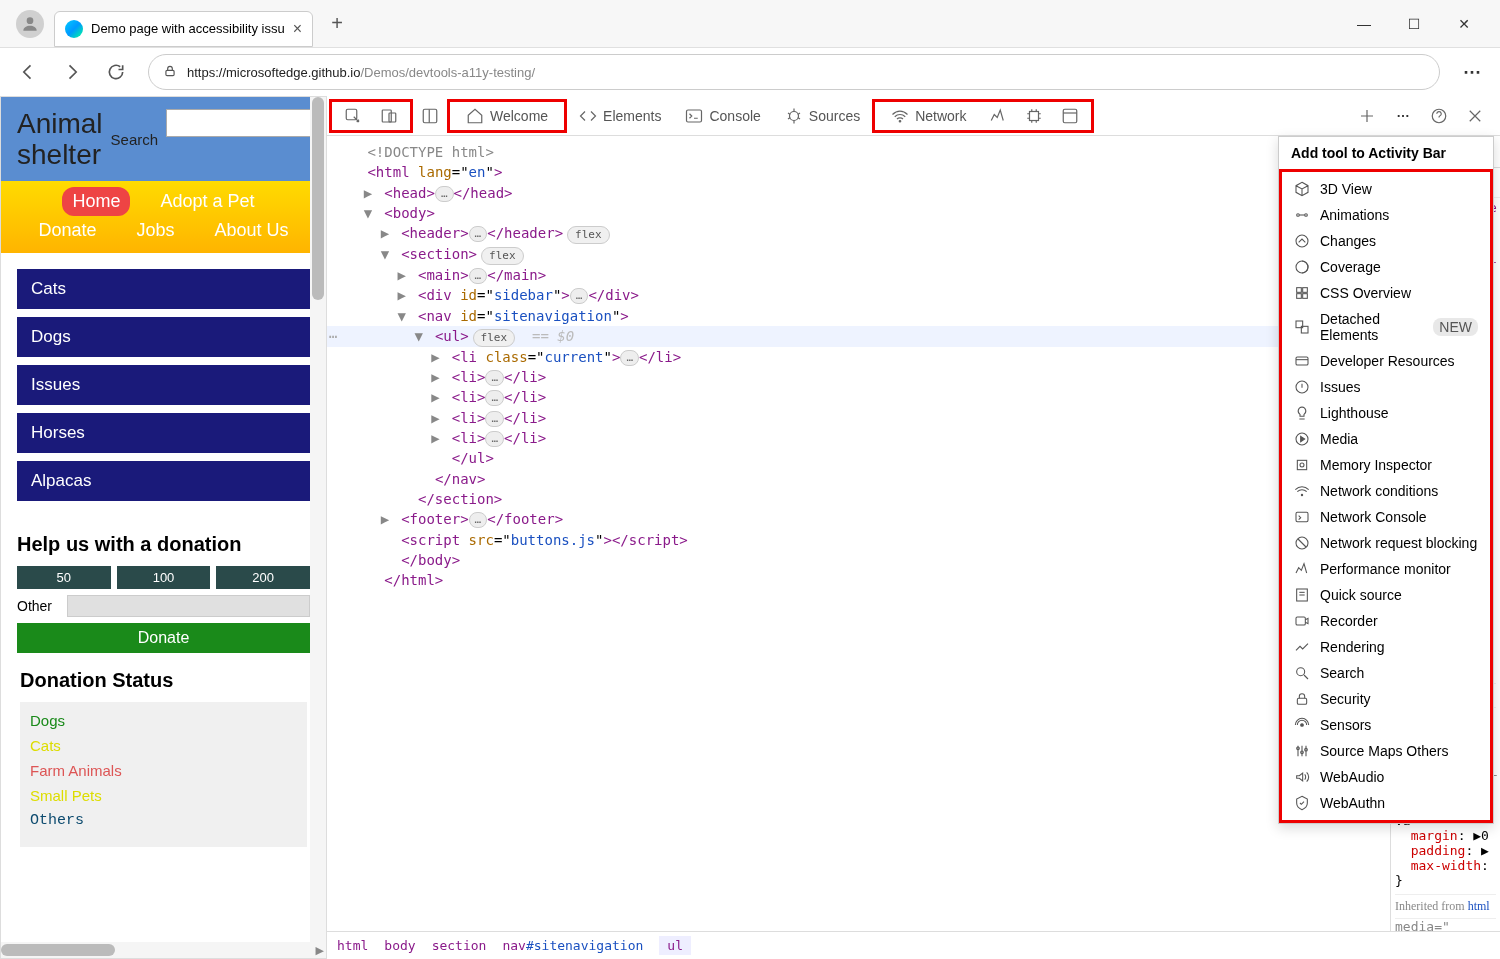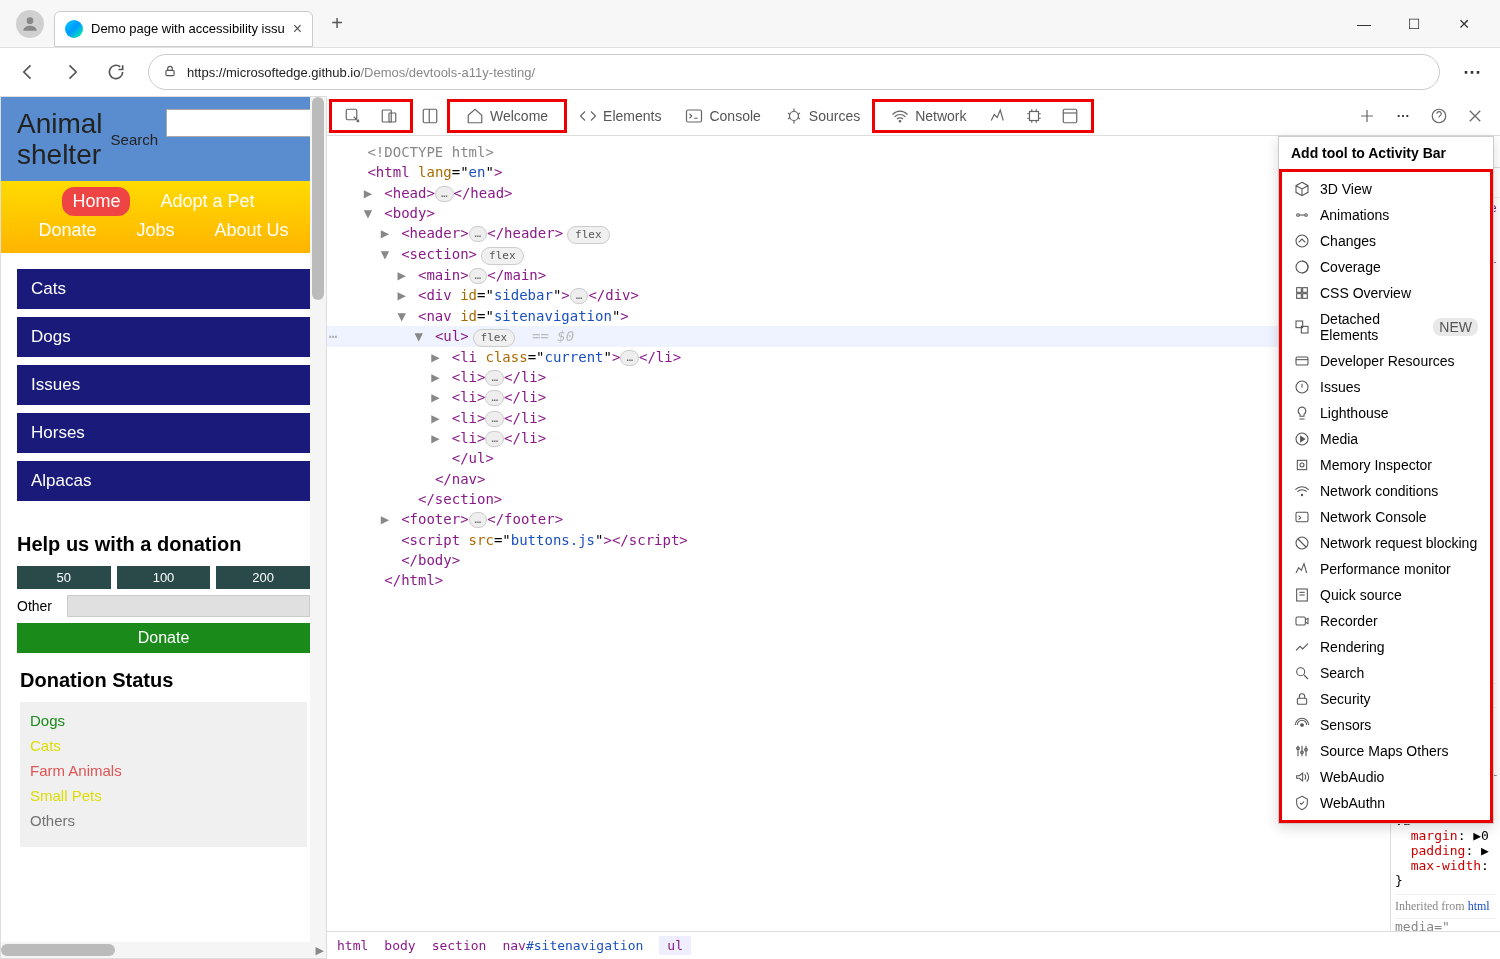--- a/index.html
+++ b/index.html
@@ -52,21 +52,21 @@
 .other-row input { flex: 1; height: 22px; background: #e0e0e0; border: 1px solid #ccc; }
 .donate-btn { background: #1a8a1a; color: #fff; text-align: center; padding: 6px 0; font-size: 16px; }
 .status-section { padding: 8px 19px; }
 .status-h { font-size: 20px; font-weight: bold; margin-bottom: 10px; }
 .status-list { background: #f0f0f0; padding: 10px; }
 .status-item { font-size: 15px; margin-bottom: 8px; }
 .c-green { color: #1a8a1a; }
 .c-yellow { color: #dd0; }
 .c-orange { color: #d55; }
 .c-yellow2 { color: #dd0; }
-.c-red { color: #737373; }
+.c-red { color: #0c4a6e; font-family: Liberation Mono, monospace; }
 .hscroll { position: absolute; bottom: 0; left: 0; right: 0; height: 16px; background: #f5f5f5; }
 .hscroll-thumb { position: absolute; left: 0; width: 35%; height: 12px; top: 2px; background: #bbb; border-radius: 6px; }
 .hscroll-r { position: absolute; right: 2px; top: 2px; color: #888; font-size: 11px; }
 .vtrack { position: absolute; right: 0; top: 0; bottom: 16px; width: 16px; background: #f5f5f5; }
 .vthumb { position: absolute; top: 0; left: 2px; width: 12px; height: 24%; background: #bbb; border-radius: 6px; }
 
 
 .devtools { flex: 1; display: flex; flex-direction: column; position: relative; }
 .dt-tabs { height: 40px; border-bottom: 1px solid #ddd; display: flex; align-items: center; padding: 0 2px; position: relative; }
 .dt-tab-group { display: flex; align-items: center; height: 34px; padding: 0 4px; gap: 2px; }

